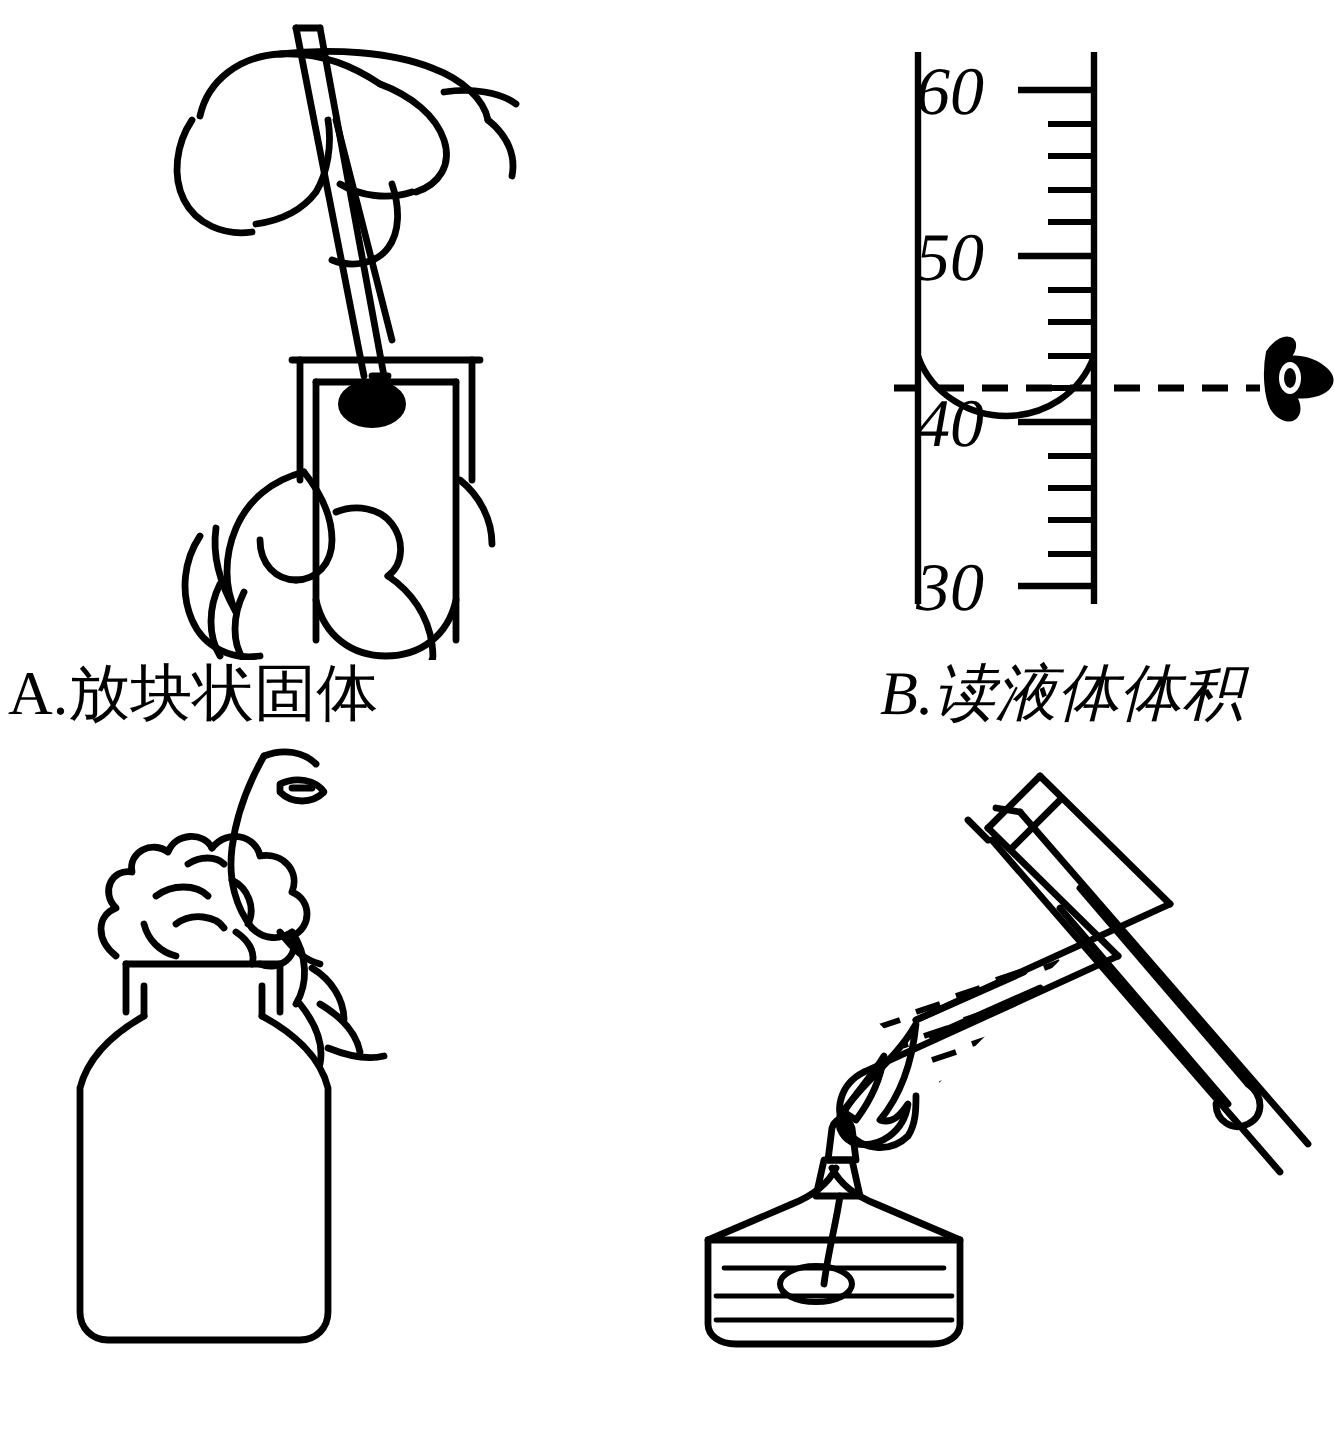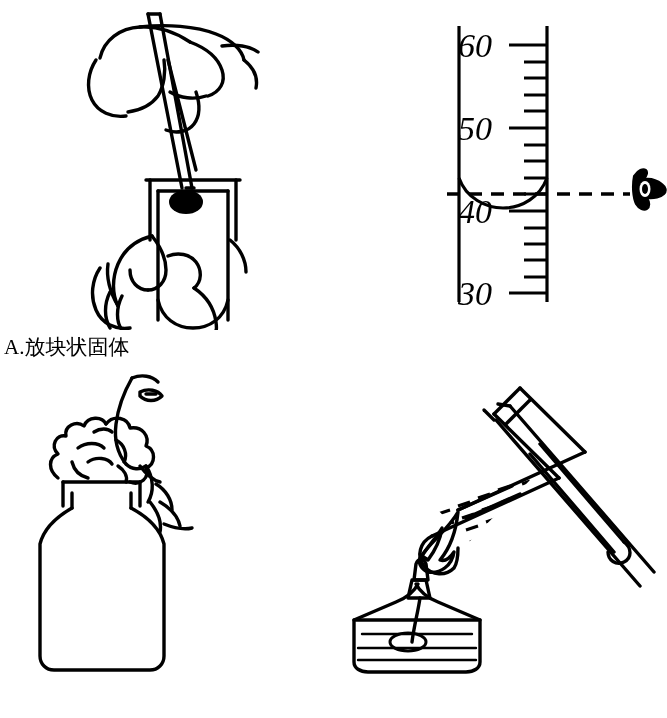--- a/index.html
+++ b/index.html
@@ -25,21 +25,21 @@
     position: absolute;
   }
   .panel-art {
     position: absolute;
     left: 0;
     top: 0;
   }
   .panel-label {
     position: absolute;
     font-family: "Liberation Serif", "DejaVu Serif", serif;
-    font-size: 21px;
+    font-size: 31px;
     line-height: 34px;
     letter-spacing: 0px;
     white-space: nowrap;
     color: #000000;
   }
   
   #panel-a { left: 0px;   top: 0px;   width: 333px; height: 366px; }
   #panel-b { left: 334px; top: 0px;   width: 333px; height: 366px; font-style: italic; }
   #panel-c { left: 0px;   top: 366px; width: 333px; height: 352px; }
   #panel-d { left: 334px; top: 366px; width: 333px; height: 352px; }
@@ -149,20 +149,21 @@
                  C 310 211 305 209 302 204 C 299 198 298 186 300 176 Z" fill="#000000" stroke="#000000" stroke-width="2"></path>
         <ellipse cx="311" cy="189" rx="5.5" ry="8" fill="#ffffff" stroke="none"></ellipse>
         <ellipse cx="311" cy="189" rx="3" ry="5" fill="#000000" stroke="none"></ellipse>
       </g>
 
       <text class="cyl-text" x="141" y="57" text-anchor="middle">60</text>
       <text class="cyl-text" x="141" y="140" text-anchor="middle">50</text>
       <text class="cyl-text" x="141" y="223" text-anchor="middle">40</text>
       <text class="cyl-text" x="141" y="305" text-anchor="middle">30</text>
     </svg>
+    <div class="panel-label" id="label-b">B.读液体体积</div>
   </div>
 
   <div class="panel" id="panel-c">
     <svg class="panel-art" width="333" height="320" viewBox="0 0 333 320">
       <g fill="none" stroke="#000000" stroke-width="3.4" stroke-linecap="round" stroke-linejoin="round">
 
         <path d="M 63 116 L 63 140"></path>
         <path d="M 63 116 L 140 116"></path>
         <path d="M 140 116 L 140 140"></path>
         <path d="M 72 127 L 72 142"></path>

